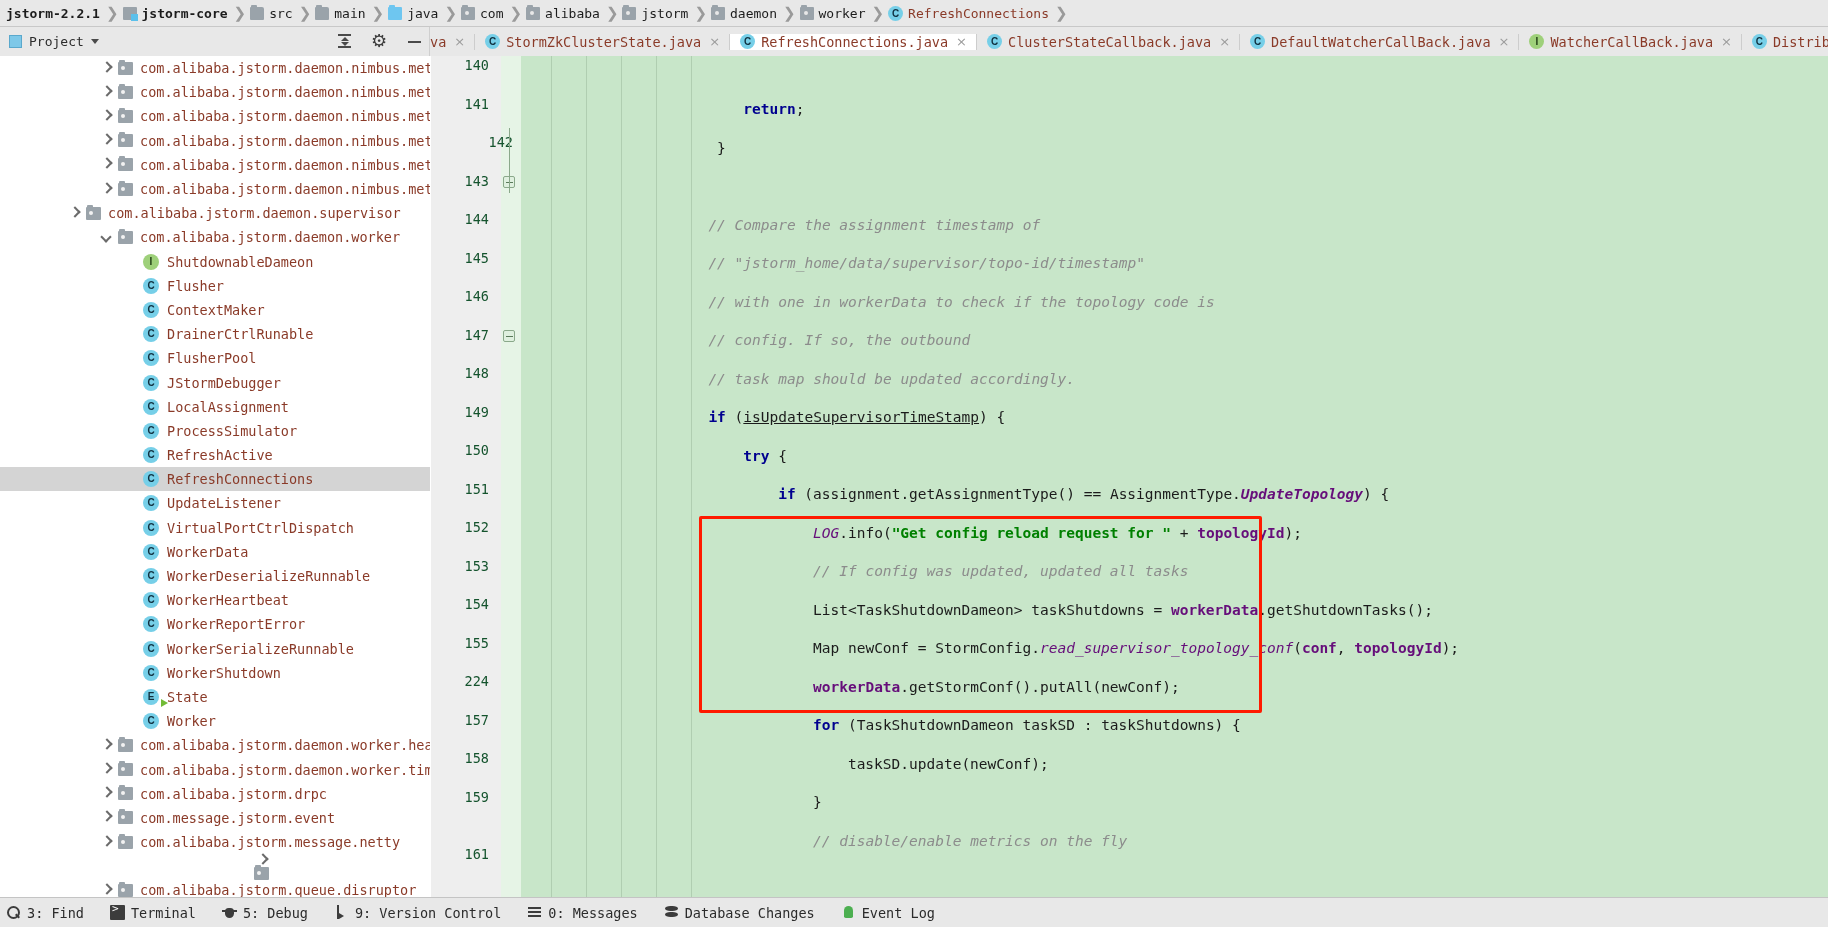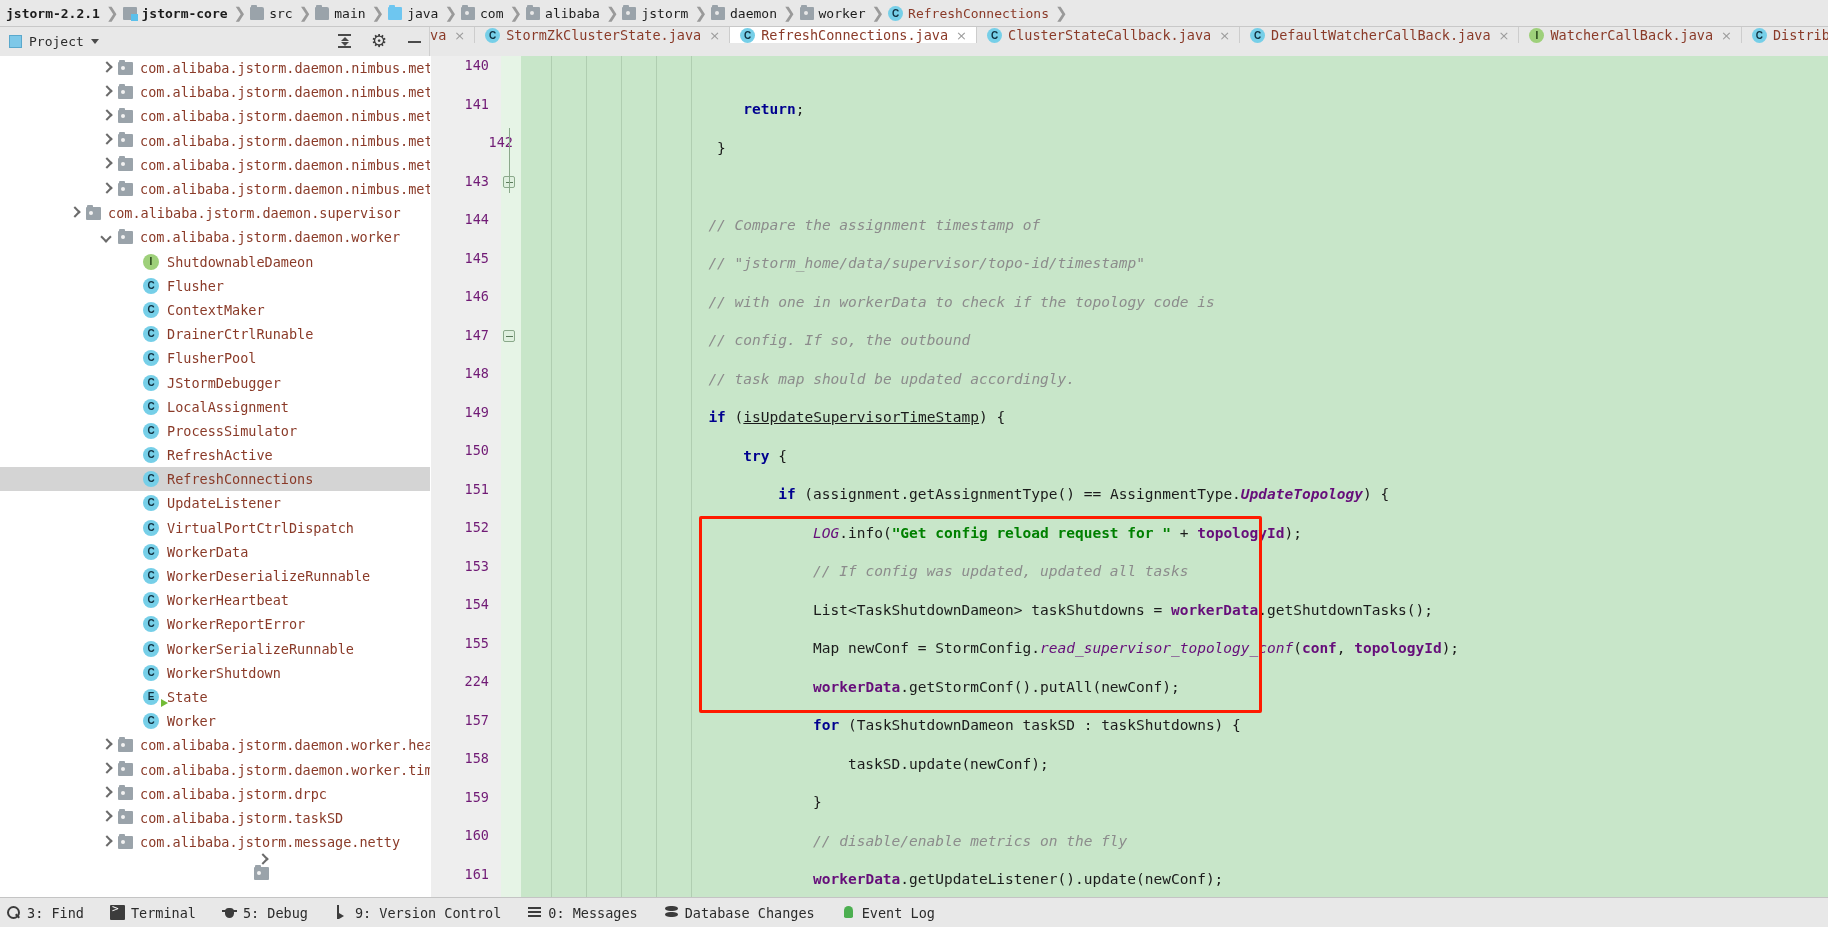--- a/index.html
+++ b/index.html
@@ -125,21 +125,21 @@
     content: "\2699"; position: absolute; left: 0; top: -3px; font-size: 18px; color: #3d3d3d;
     font-family: "DejaVu Sans", sans-serif;
   }
   .ic-minimize::before {
     content: ""; position: absolute; left: 2px; top: 8px; width: 13px; height: 2px; background: #4a4a4a;
   }
 
   
   #editor-tabs {
     position: absolute; left: 430px; top: 0; right: 0; height: 29px;
-    display: flex; align-items: flex-start;
+    display: flex; align-items: center;
     background: #e8e8e8;
     overflow: hidden;
   }
   .etab {
     display: flex; align-items: center; gap: 6px;
     padding: 0 9px 0 10px;
     font-size: 13.5px;
     font-family: "DejaVu Sans Mono", monospace;
     color: #8a3a28;
     border-right: 1px solid #cdcdcd;
@@ -240,21 +240,21 @@
     position: absolute; left: 0; top: 0; right: 0; bottom: 0;
   }
   .cline {
     position: relative; height: 19.25px; line-height: 19.25px;
     font-family: "DejaVu Sans Mono", monospace;
     font-size: 14.5px;
     white-space: pre;
   }
   .lno {
     position: absolute; left: 0; width: 58px; text-align: right;
-    color: #701a75; font-size: 13.5px;
+    color: #14532d; font-size: 13.5px;
     font-family: "DejaVu Sans Mono", monospace;
   }
   .ctext {
     position: absolute; left: 103px; color: #1b1b1b; margin-top: 44px;
   }
   .indent-guides {
     position: absolute; left: 0; top: 0; width: 100%; height: 100%;
     pointer-events: none;
   }
   .iguide {
@@ -584,31 +584,36 @@
         <span class="t-label">com.alibaba.jstorm.daemon.worker.time</span>
       </div>
       <div class="tree-row" style="padding-left: 100px;">
         <span class="arrow right"></span>
         <span class="t-pkgicon"></span>
         <span class="t-label">com.alibaba.jstorm.drpc</span>
       </div>
       <div class="tree-row" style="padding-left: 100px;">
         <span class="arrow right"></span>
         <span class="t-pkgicon"></span>
-        <span class="t-label">com.alibaba.jstorm.taskSD</span>
+        <span class="t-label">com.message.jstorm.event</span>
       </div>
       <div class="tree-row" style="padding-left: 100px;">
         <span class="arrow right"></span>
         <span class="t-pkgicon"></span>
         <span class="t-label">com.alibaba.jstorm.message.netty</span>
       </div>
       <div class="tree-row" style="padding-left: 100px; flex-direction: column;">
         <span class="arrow right"></span>
         <span class="t-pkgicon"></span>
         <span class="t-label">com.alibaba.jstorm.metric</span>
+      </div>
+      <div class="tree-row" style="padding-left: 100px;">
+        <span class="arrow right"></span>
+        <span class="t-pkgicon"></span>
+        <span class="t-label">com.alibaba.jstorm.queue.disruptor</span>
       </div>
     </div>
 </div>
 
 <div id="editor-area">
   <div id="gutter"></div>
   <div id="gutter-fold"></div>
   <div class="indent-guides">
     <div class="iguide" style="left:120px"></div>
     <div class="iguide" style="left:155px"></div>
@@ -630,21 +635,20 @@
       <div class="cline" style="top: 192.5px;"><span class="lno">150</span><span class="ctext" style="left: 347.16px;"><span class="kw">if</span> (assignment.getAssignmentType() == AssignmentType.<span class="stcb">UpdateTopology</span>) {</span></div>
       <div class="cline" style="top: 211.75px;"><span class="lno">151</span><span class="ctext" style="left: 382.04px;"><span class="stc">LOG</span>.info(<span class="st">"Get config reload request for "</span> + <span class="fld">topologyId</span>);</span></div>
       <div class="cline" style="top: 231px;"><span class="lno">152</span><span class="ctext" style="left: 382.04px;"><span class="cm">// If config was updated, updated all tasks</span></span></div>
       <div class="cline" style="top: 250.25px;"><span class="lno">153</span><span class="ctext" style="left: 382.04px;">List&lt;TaskShutdownDameon&gt; taskShutdowns = <span class="fld">workerData</span>.getShutdownTasks();</span></div>
       <div class="cline" style="top: 269.5px;"><span class="lno">154</span><span class="ctext" style="left: 382.04px;">Map newConf = StormConfig.<span class="stc">read_supervisor_topology_conf</span>(<span class="fld">conf</span>, <span class="fld">topologyId</span>);</span></div>
       <div class="cline" style="top: 288.75px;"><span class="lno">155</span><span class="ctext" style="left: 382.04px;"><span class="fld">workerData</span>.getStormConf().putAll(newConf);</span></div>
       <div class="cline" style="top: 308px;"><span class="lno">224</span><span class="ctext" style="left: 382.04px;"><span class="kw">for</span> (TaskShutdownDameon taskSD : taskShutdowns) {</span></div>
       <div class="cline" style="top: 327.25px;"><span class="lno">157</span><span class="ctext" style="left: 416.92px;">taskSD.update(newConf);</span></div>
       <div class="cline" style="top: 346.5px;"><span class="lno">158</span><span class="ctext" style="left: 382.04px;">}</span></div>
       <div class="cline" style="top: 365.75px;"><span class="lno">159</span><span class="ctext" style="left: 382.04px;"><span class="cm">// disable/enable metrics on the fly</span></span></div>
-      <div class="cline" style="top: 385px;"><span class="lno">160</span><span class="ctext" style="left: 382.04px;"><span class="fld">workerData</span>.getUpdateListener().update(newConf);</span></div>
       <div class="cline" style="top: 404.25px;"><span class="lno">161</span><span class="ctext" style="left: 103px;"></span></div>
       <div style="position: absolute; left: 78px; top: 71.75px; width: 1px; height: 65px; background: rgb(138, 168, 138);"></div>
     </div>
   <div id="red-box" style="top: 460px; height: 196.5px; left: 268px; width: 563px; border-color: rgb(255, 26, 0);"></div>
 </div>
 
 <div id="status-bar">
     <div class="sb-item">
       <span class="sb-ico ic-find"></span>
       <span>3: Find</span>

